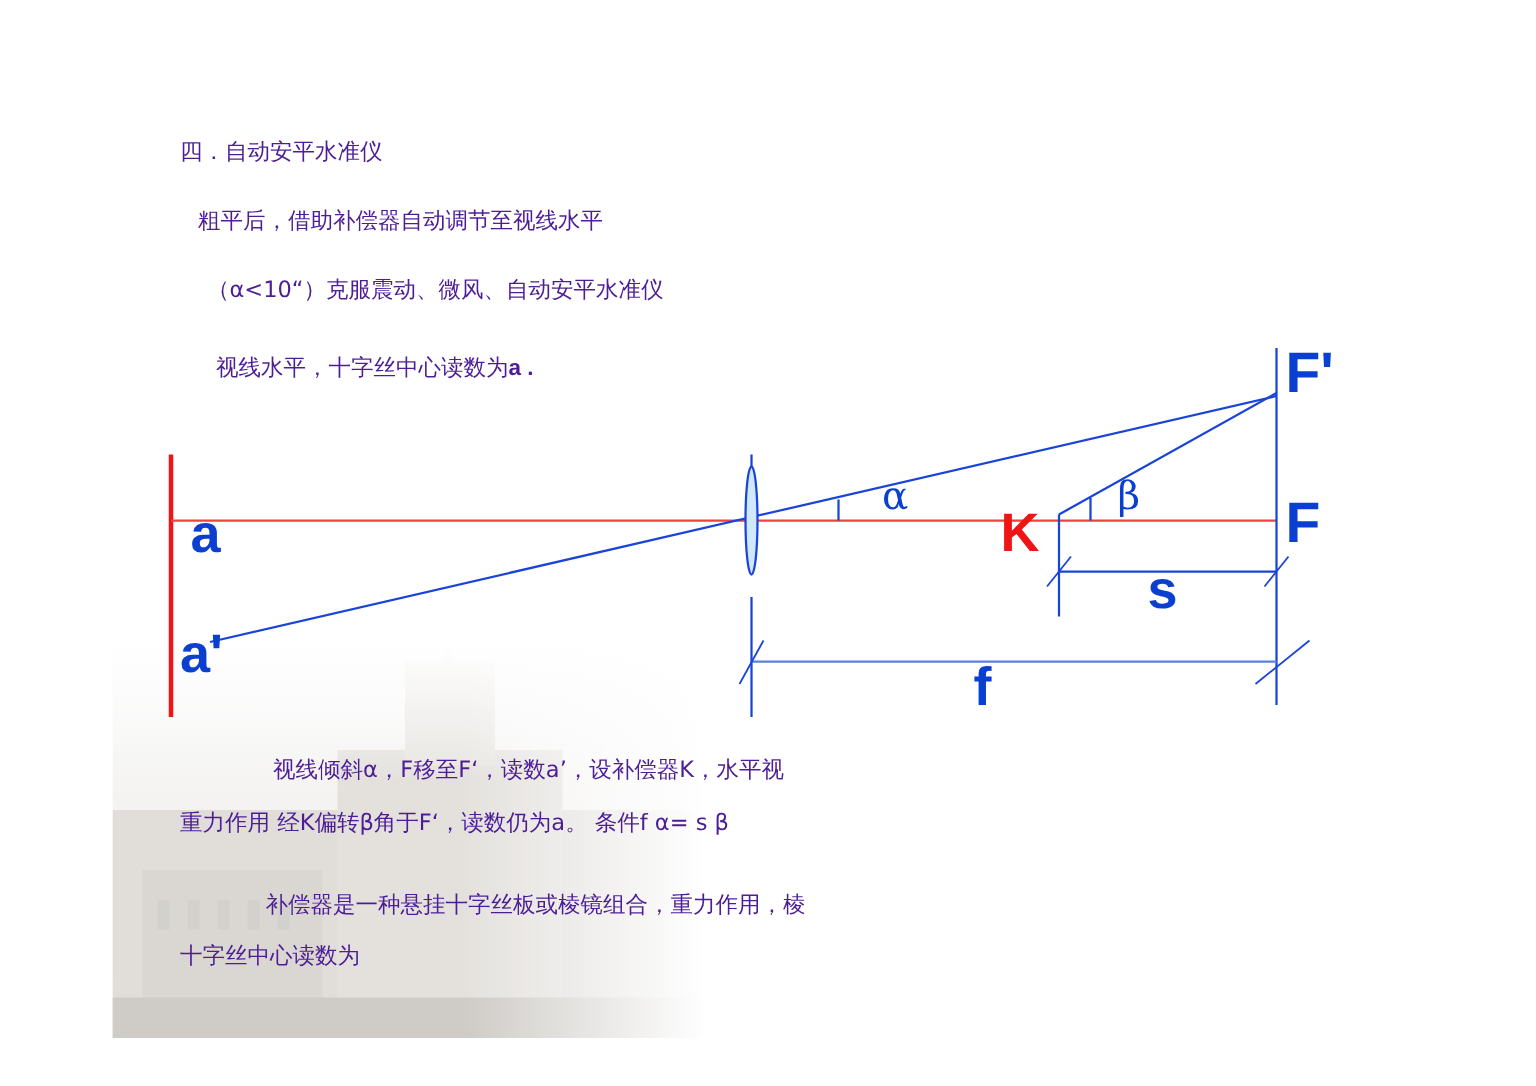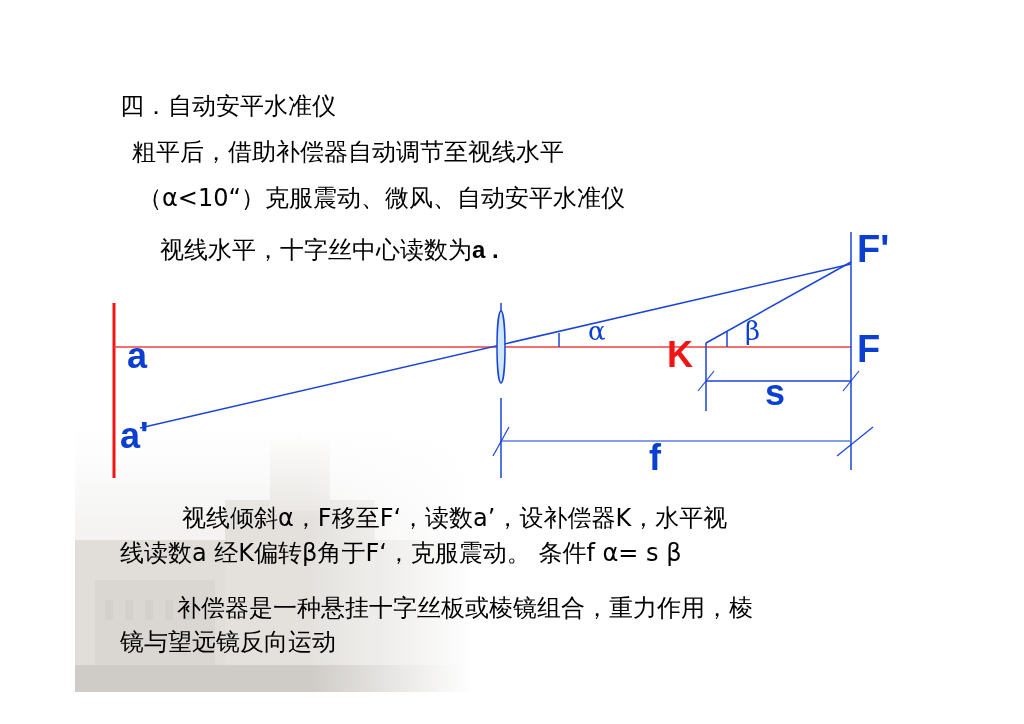--- a/index.html
+++ b/index.html
@@ -13,21 +13,21 @@
       overflow: hidden; opacity: 0.55;
     }
     .bg-photo .sky { position:absolute; inset:0; background: linear-gradient(#f4f4f4, #e9e6e2 60%, #ddd8d0); }
     .bg-photo .bldg { position:absolute; background:#c9c4bd; }
     .bg-photo .win { position:absolute; background:#b0aca5; }
     .bg-photo .fade-r { position:absolute; right:0; top:0; width:160px; height:100%;
       background: linear-gradient(to right, rgba(255,255,255,0), #ffffff); }
     .bg-photo .fade-t { position:absolute; left:0; top:0; width:100%; height:90px;
       background: linear-gradient(#ffffff, rgba(255,255,255,0)); }
 
-    .txt { position: absolute; color: #000000; font-size: 24px; white-space: nowrap; line-height: 1; }
+    .txt { position: absolute; color: #4c1d95; font-size: 15px; white-space: nowrap; line-height: 1; }
     .txt b { font-family: "Liberation Sans", sans-serif; font-weight: bold; }
 
     .diagram { position: absolute; left: 0; top: 0; width: 1024px; height: 724px; }
     .lbl { position: absolute; font-family: "Liberation Sans", sans-serif; font-weight: bold; line-height: 1; }
     .lbl.blue { color: #0a3fd0; }
     .lbl.red { color: #f01414; }
     .greek { position: absolute; color: #0a3fd0; font-family: "DejaVu Serif", serif; font-size: 26px; line-height: 1; }
   </style>
 </head>
 <body>
@@ -47,32 +47,32 @@
   <div class="bldg" style="left:0;top:235px;width:395px;height:27px;background:#a9a39b;"></div>
   <div class="fade-t"></div>
   <div class="fade-r"></div>
 </div>
 
 <div class="txt" style="left:120px;top:94px;">四．自动安平水准仪</div>
 <div class="txt" style="left:132px;top:140px;">粗平后，借助补偿器自动调节至视线水平</div>
 <div class="txt" style="left:138px;top:186px;">
   <span>（α&lt;10“）</span><span>克服震动、微风、自动安平水准仪</span>
 </div>
-<div class="txt" style="left:160px;top:238px;">
+<div class="txt" style="left:144px;top:238px;">
   <span>视线水平，十字丝中心读数为</span><b>a .</b>
 </div>
 
 <div class="txt" style="left:120px;top:506px;text-align:center;">
   <span style="display:inline-block;width:62px;"></span><span>视线倾斜α，F移至F‘，读数a’，设补偿器K，水平视</span>
 </div>
-<div class="txt" style="left:120px;top:541px;">线读数a 经K偏转β角于F‘，克服震动。 条件f α= s β</div>
+<div class="txt" style="left:120px;top:541px;">重力作用 经K偏转β角于F‘，读数仍为a。 条件f α= s β</div>
 <div class="txt" style="left:115px;top:596px;">
   <span style="display:inline-block;width:62px;"></span><span>补偿器是一种悬挂十字丝板或棱镜组合，重力作用，棱</span>
 </div>
-<div class="txt" style="left:120px;top:630px;">镜与望远镜反向运动</div>
+<div class="txt" style="left:120px;top:630px;">十字丝中心读数为</div>
 
 <svg class="diagram" width="1024" height="724">
 
   <line x1="114" y1="303" x2="114" y2="478" stroke="#f01414" stroke-width="3"></line>
 
   <line x1="114" y1="347" x2="851" y2="347" stroke="#f04040" stroke-width="1.5"></line>
 
   <line x1="140" y1="428" x2="851" y2="264" stroke="#1a44d8" stroke-width="1.5"></line>
 
   <line x1="706" y1="343" x2="851" y2="262" stroke="#1a44d8" stroke-width="1.5"></line>

